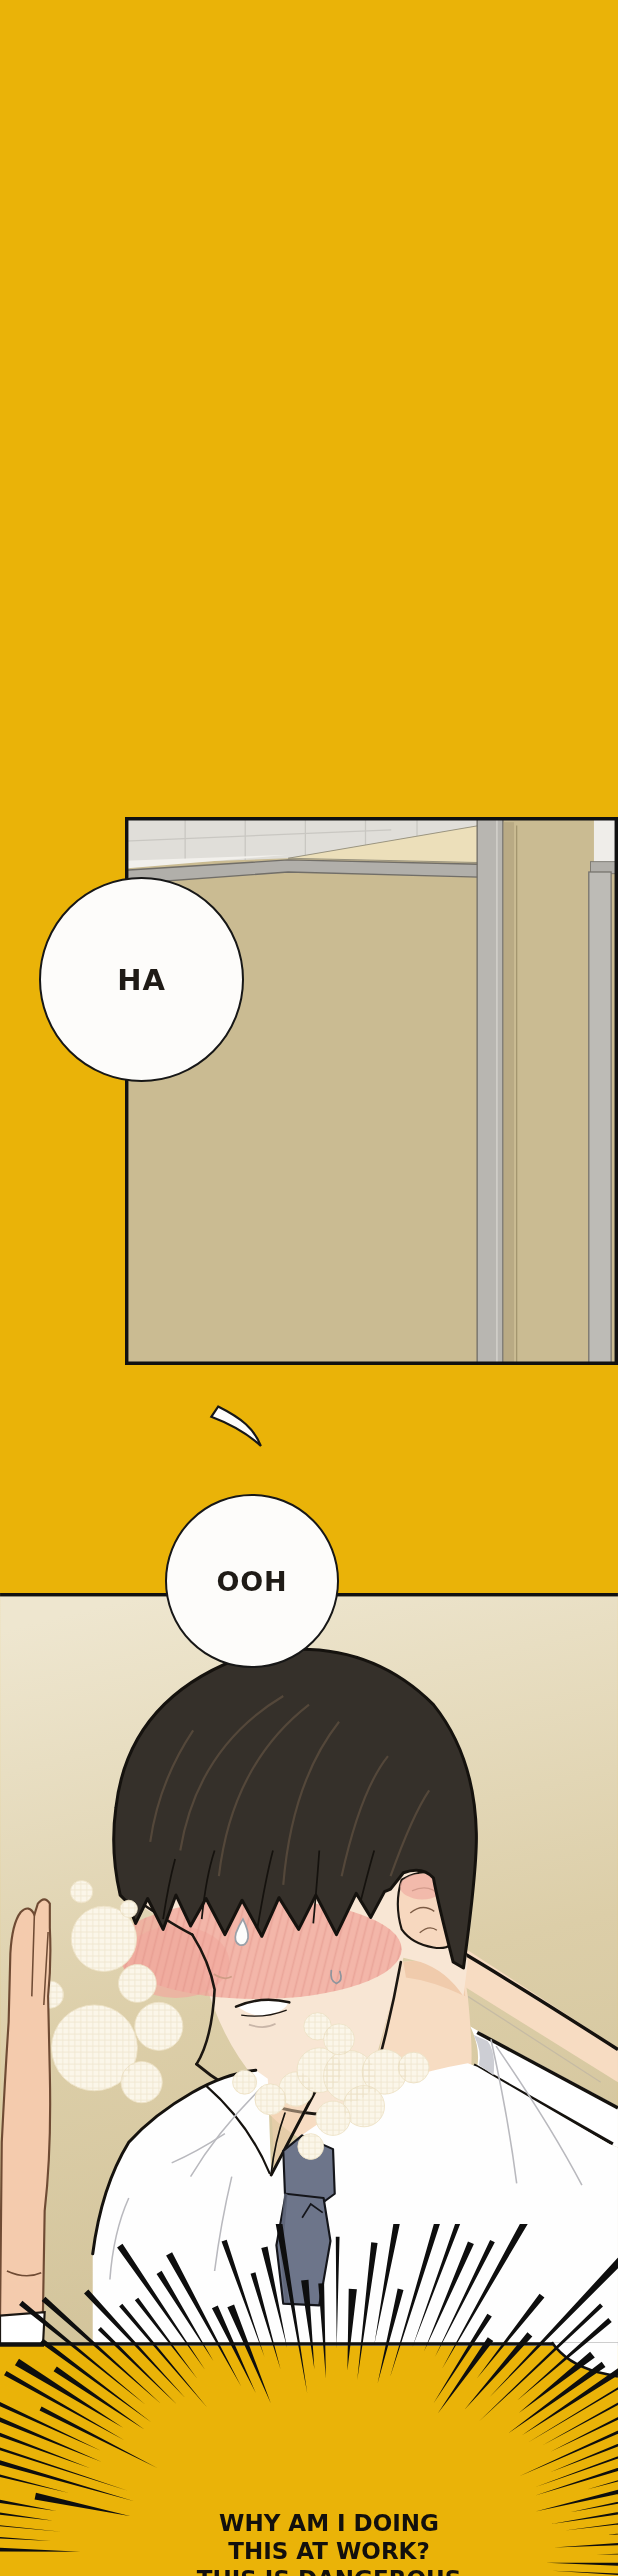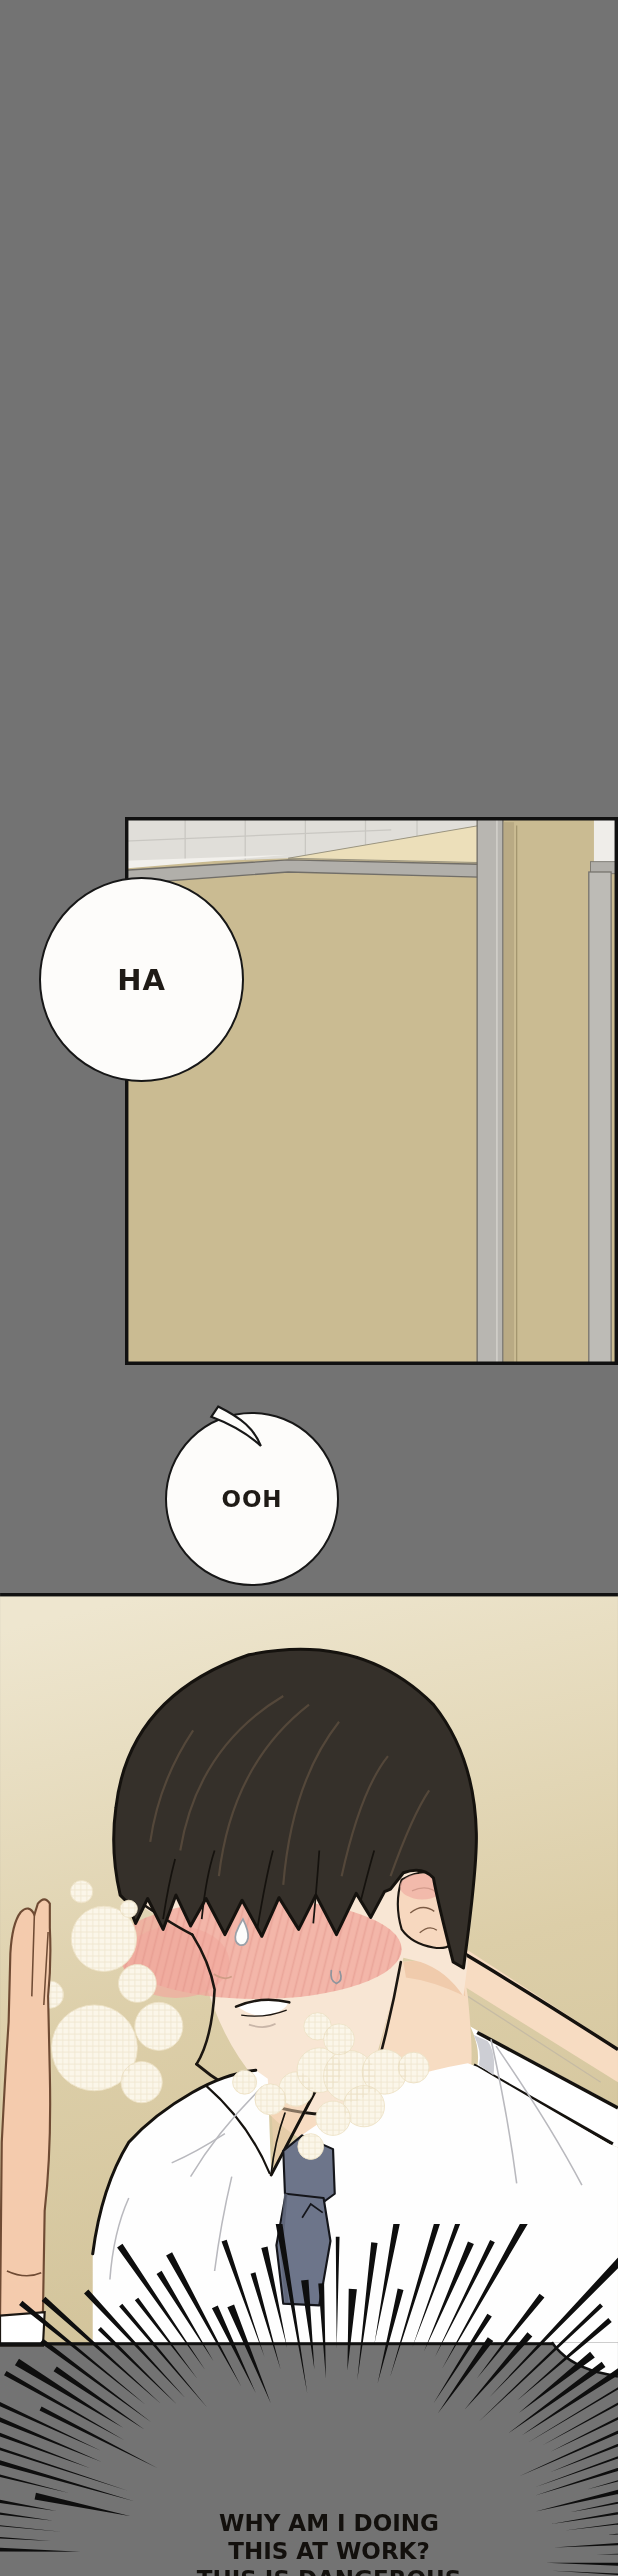--- a/index.html
+++ b/index.html
@@ -1,25 +1,25 @@
 <!DOCTYPE html>
 <html style="font-size:13.7px"><head>
 <meta charset="utf-8">
 <style>
   html,body{margin:0;padding:0;background:#ffffff;}
-  .page{position:relative;width:618px;height:2576px;overflow:hidden;background:#737373;
+  .page{position:relative;width:618px;height:2576px;overflow:hidden;background:#eab308;
         font-family:"DejaVu Sans","Liberation Sans",sans-serif;}
   .abs{position:absolute;}
   
   .bubble{position:absolute;background:#fdfcfa;border:2.6px solid #171717;border-radius:50%;
           display:flex;align-items:center;justify-content:center;z-index:5;
           color:#1f1b16;font-weight:bold;letter-spacing:0.9px;}
   .bubble-ha{left:39px;top:877px;width:201px;height:201px;font-size:29px;}
   .bubble-haa{left:197px;top:1232px;width:194px;height:249px;font-size:31px;}
-  .bubble-ooh{left:165px;top:1412px;width:170px;height:170px;font-size:23px;}
+  .bubble-ooh{left:165px;top:1494px;width:170px;height:170px;font-size:27px;}
   .tail-svg{left:201px;top:1398px;z-index:6;}
   .panel1-svg{left:125px;top:817px;z-index:1;}
   .panel2-svg{left:0px;top:1593px;z-index:3;}
   .burst-svg{left:0px;top:2224px;z-index:30;}
   .caption{position:absolute;left:20px;top:2509px;width:618px;z-index:40;
            text-align:center;color:#13100d;font-weight:bold;font-size:23px;line-height:28px;
            letter-spacing:0px;}
   .caption div{white-space:nowrap;}
 </style>
 </head>

